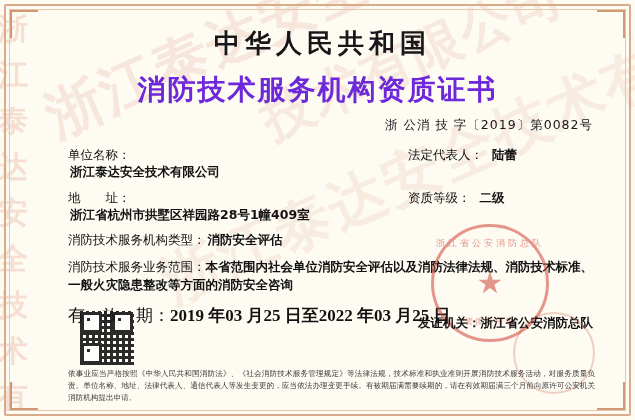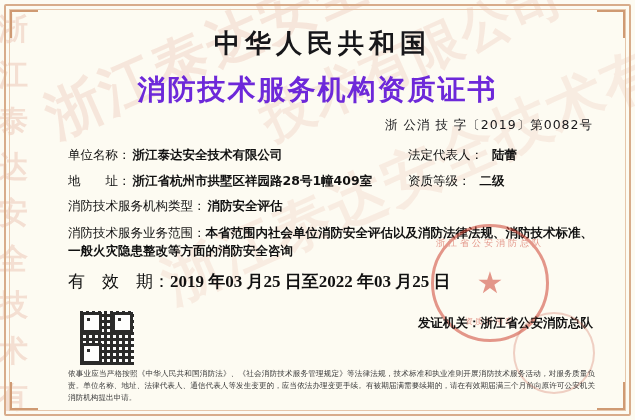--- a/index.html
+++ b/index.html
@@ -144,20 +144,21 @@
   }
   .val {
     font-weight: bold;
     color: #111;
     margin-left: 2px;
   }
   .left-col {
     width: 332px;
     display: flex;
     align-items: flex-start;
+    flex-direction: column;
   }
   .right-col {
     display: flex;
     align-items: flex-start;
     margin-left: 8px;
     gap: 7px;
   }
   .row-wide {
     display: block;
     font-family: Liberation Serif, serif;

